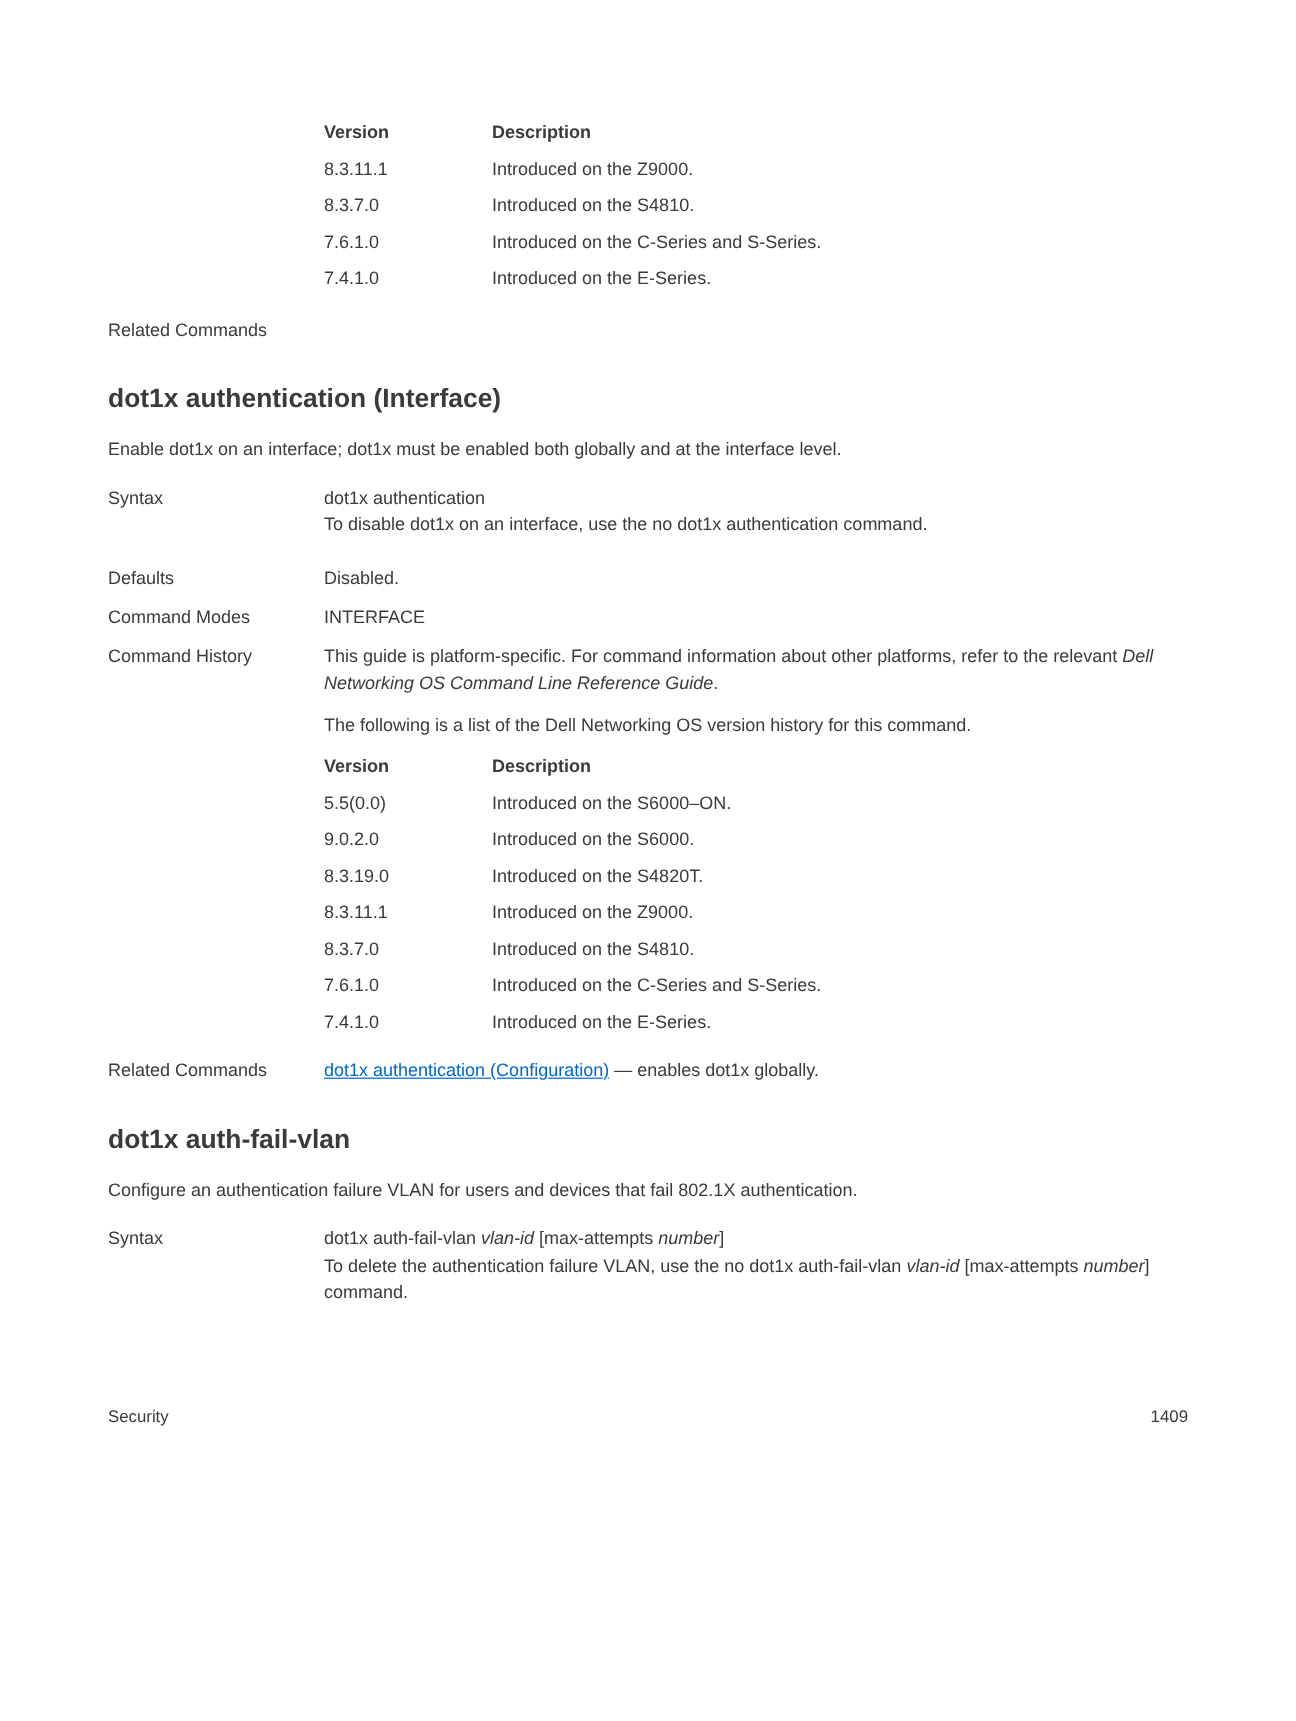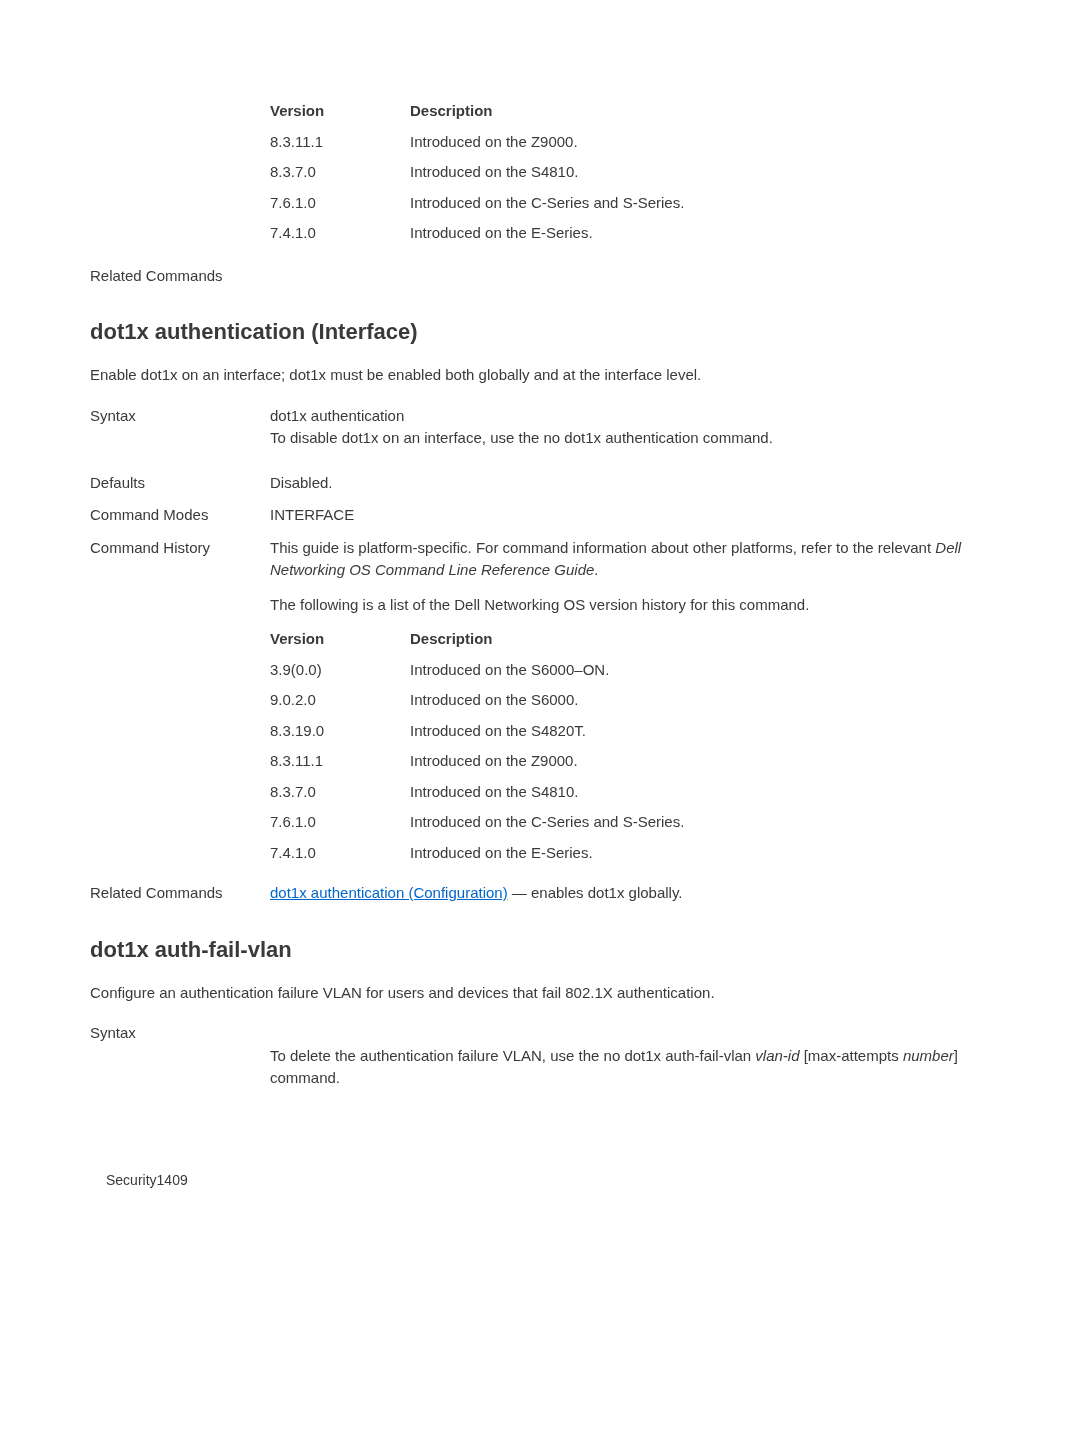--- a/index.html
+++ b/index.html
@@ -42,23 +42,23 @@
     .vt-head > div:last-child { font-weight: bold; }
     .vt-row {
       display: flex;
       margin-bottom: 8px;
     }
     .vt-row > div:first-child { width: 140px; font-weight: normal; }
     .vt-row > div:last-child { }
     .intro { margin-bottom: 18px; }
     .footer {
       display: flex;
+      justify-content: space-between;
       margin-top: 80px;
       font-size: 14px;
-      margin-left: 16px;
     }
     .spacer { height: 12px; }
   </style>
 </head>
 <body>
 
 <div class="indent-block">
   <div class="version-table">
     <div class="vt-head">
       <div>Version</div>
@@ -120,21 +120,21 @@
     </p>
     <div class="spacer"></div>
     <p>The following is a list of the Dell Networking OS version history for this command.</p>
     <div class="spacer"></div>
     <div class="version-table">
       <div class="vt-head">
         <div>Version</div>
         <div>Description</div>
       </div>
       <div class="vt-row">
-        <div>3.9(0.0)</div>
+        <div>5.5(0.0)</div>
         <div>Introduced on the S6000–ON.</div>
       </div>
       <div class="vt-row">
         <div>9.0.2.0</div>
         <div>Introduced on the S6000.</div>
       </div>
       <div class="vt-row">
         <div>8.3.19.0</div>
         <div>Introduced on the S4820T.</div>
       </div>
@@ -164,21 +164,21 @@
     <a href="#">dot1x authentication (Configuration)</a><span> — enables dot1x globally.</span>
   </div>
 </div>
 
 <h2>dot1x auth-fail-vlan</h2>
 <p class="intro">Configure an authentication failure VLAN for users and devices that fail 802.1X authentication.</p>
 
 <div class="def-row">
   <div class="def-label">Syntax</div>
   <div class="def-content">
-    <br>
+    <span class="mono"><span>dot1x auth-fail-vlan </span><span class="italic">vlan-id</span><span> [max-attempts </span><span class="italic">number</span><span>]</span></span><br>
     <span>To delete the authentication failure VLAN, use the </span><span class="mono"><span>no dot1x auth-fail-vlan </span><span class="italic">vlan-id</span><span> [max-attempts </span><span class="italic">number</span><span>]</span></span><span> command.</span>
   </div>
 </div>
 
 <div class="footer">
   <div>Security</div>
   <div>1409</div>
 </div>
 
 </body></html>

